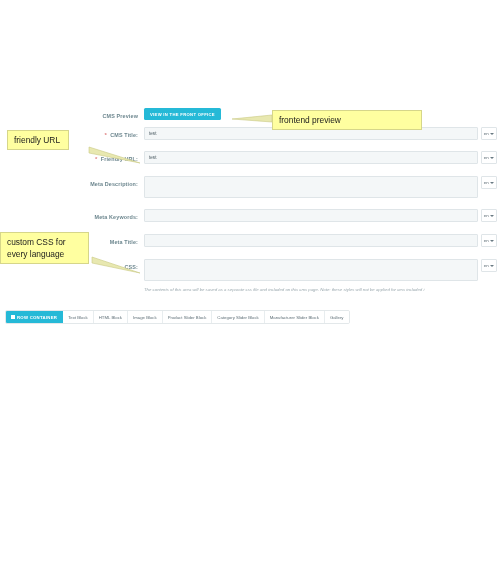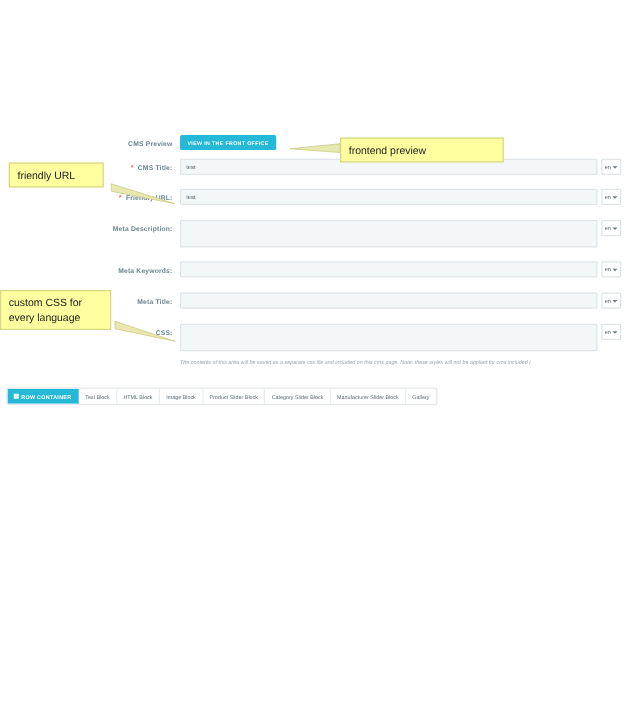--- a/index.html
+++ b/index.html
@@ -180,23 +180,23 @@
     background: #ffffa0;
     border: 1px solid #d6d68a;
     color: #1b1b1b;
     font-size: 8.4px;
     line-height: 12px;
     padding: 3px 6px;
     box-sizing: border-box;
     z-index: 20;
     font-family: "Liberation Sans", sans-serif;
   }
-  #callout-friendly-url { left: 7px;  top: 130px; width: 76px; }
+  #callout-friendly-url { left: 7px;  top: 130px; width: 62px; }
   #callout-custom-css  { left: 0px;  top: 232px; width: 89px; }
-  #callout-frontend-preview { left: 272px; top: 110px; width: 131px; }
+  #callout-frontend-preview { left: 272px; top: 110px; width: 150px; }
 
   .leader { position: absolute; z-index: 15; overflow: visible; }
 </style>
 </head>
 <body>
 
 <div id="form-panel">
 
   <div class="form-row">
     <div class="field-label">

